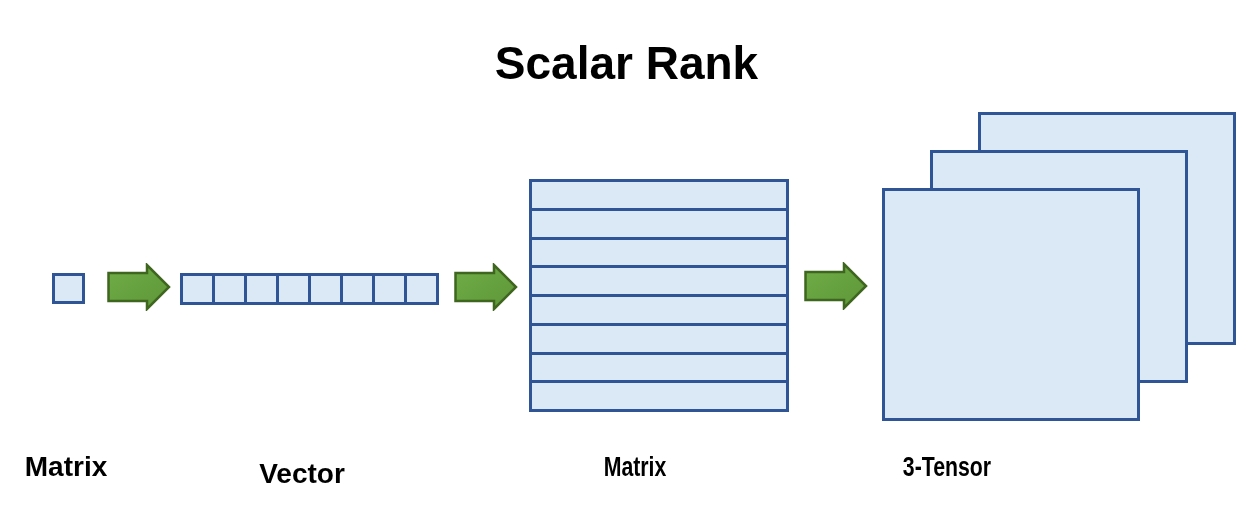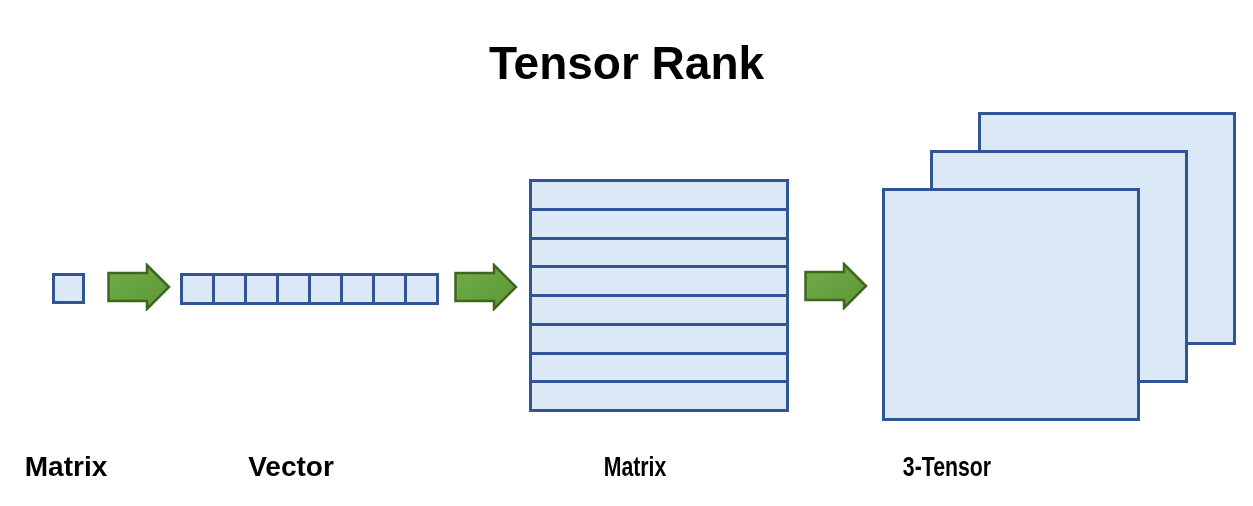--- a/index.html
+++ b/index.html
@@ -93,30 +93,30 @@
     transform:translateX(-50%);
     font-size:28px;
     font-weight:bold;
     color:var(--label-color);
     white-space:nowrap;
   }
   .label--condensed{
     transform:translateX(-50%) scaleX(0.76);
   }
   .label-scalar{ left:66px; }
-  .label-vector{ left:291px; }
+  .label-vector{ left:302px;margin-top:7px; }
   .label-matrix{ left:635px; }
   .label-tensor{ left:947px; }
 </style>
 </head>
 <body>
 
 <div class="canvas">
 
-  <h1 class="title">Tensor Rank</h1>
+  <h1 class="title">Scalar Rank</h1>
 
   <div class="shape scalar"></div>
 
   <div class="arrow arrow1">
       <svg viewBox="0 0 64 48" xmlns="http://www.w3.org/2000/svg">
         <defs>
           <linearGradient id="arrowGrad0" x1="0" y1="0" x2="1" y2="1">
             <stop offset="0" stop-color="#70ad47"></stop>
             <stop offset="1" stop-color="#5d9638"></stop>
           </linearGradient>

